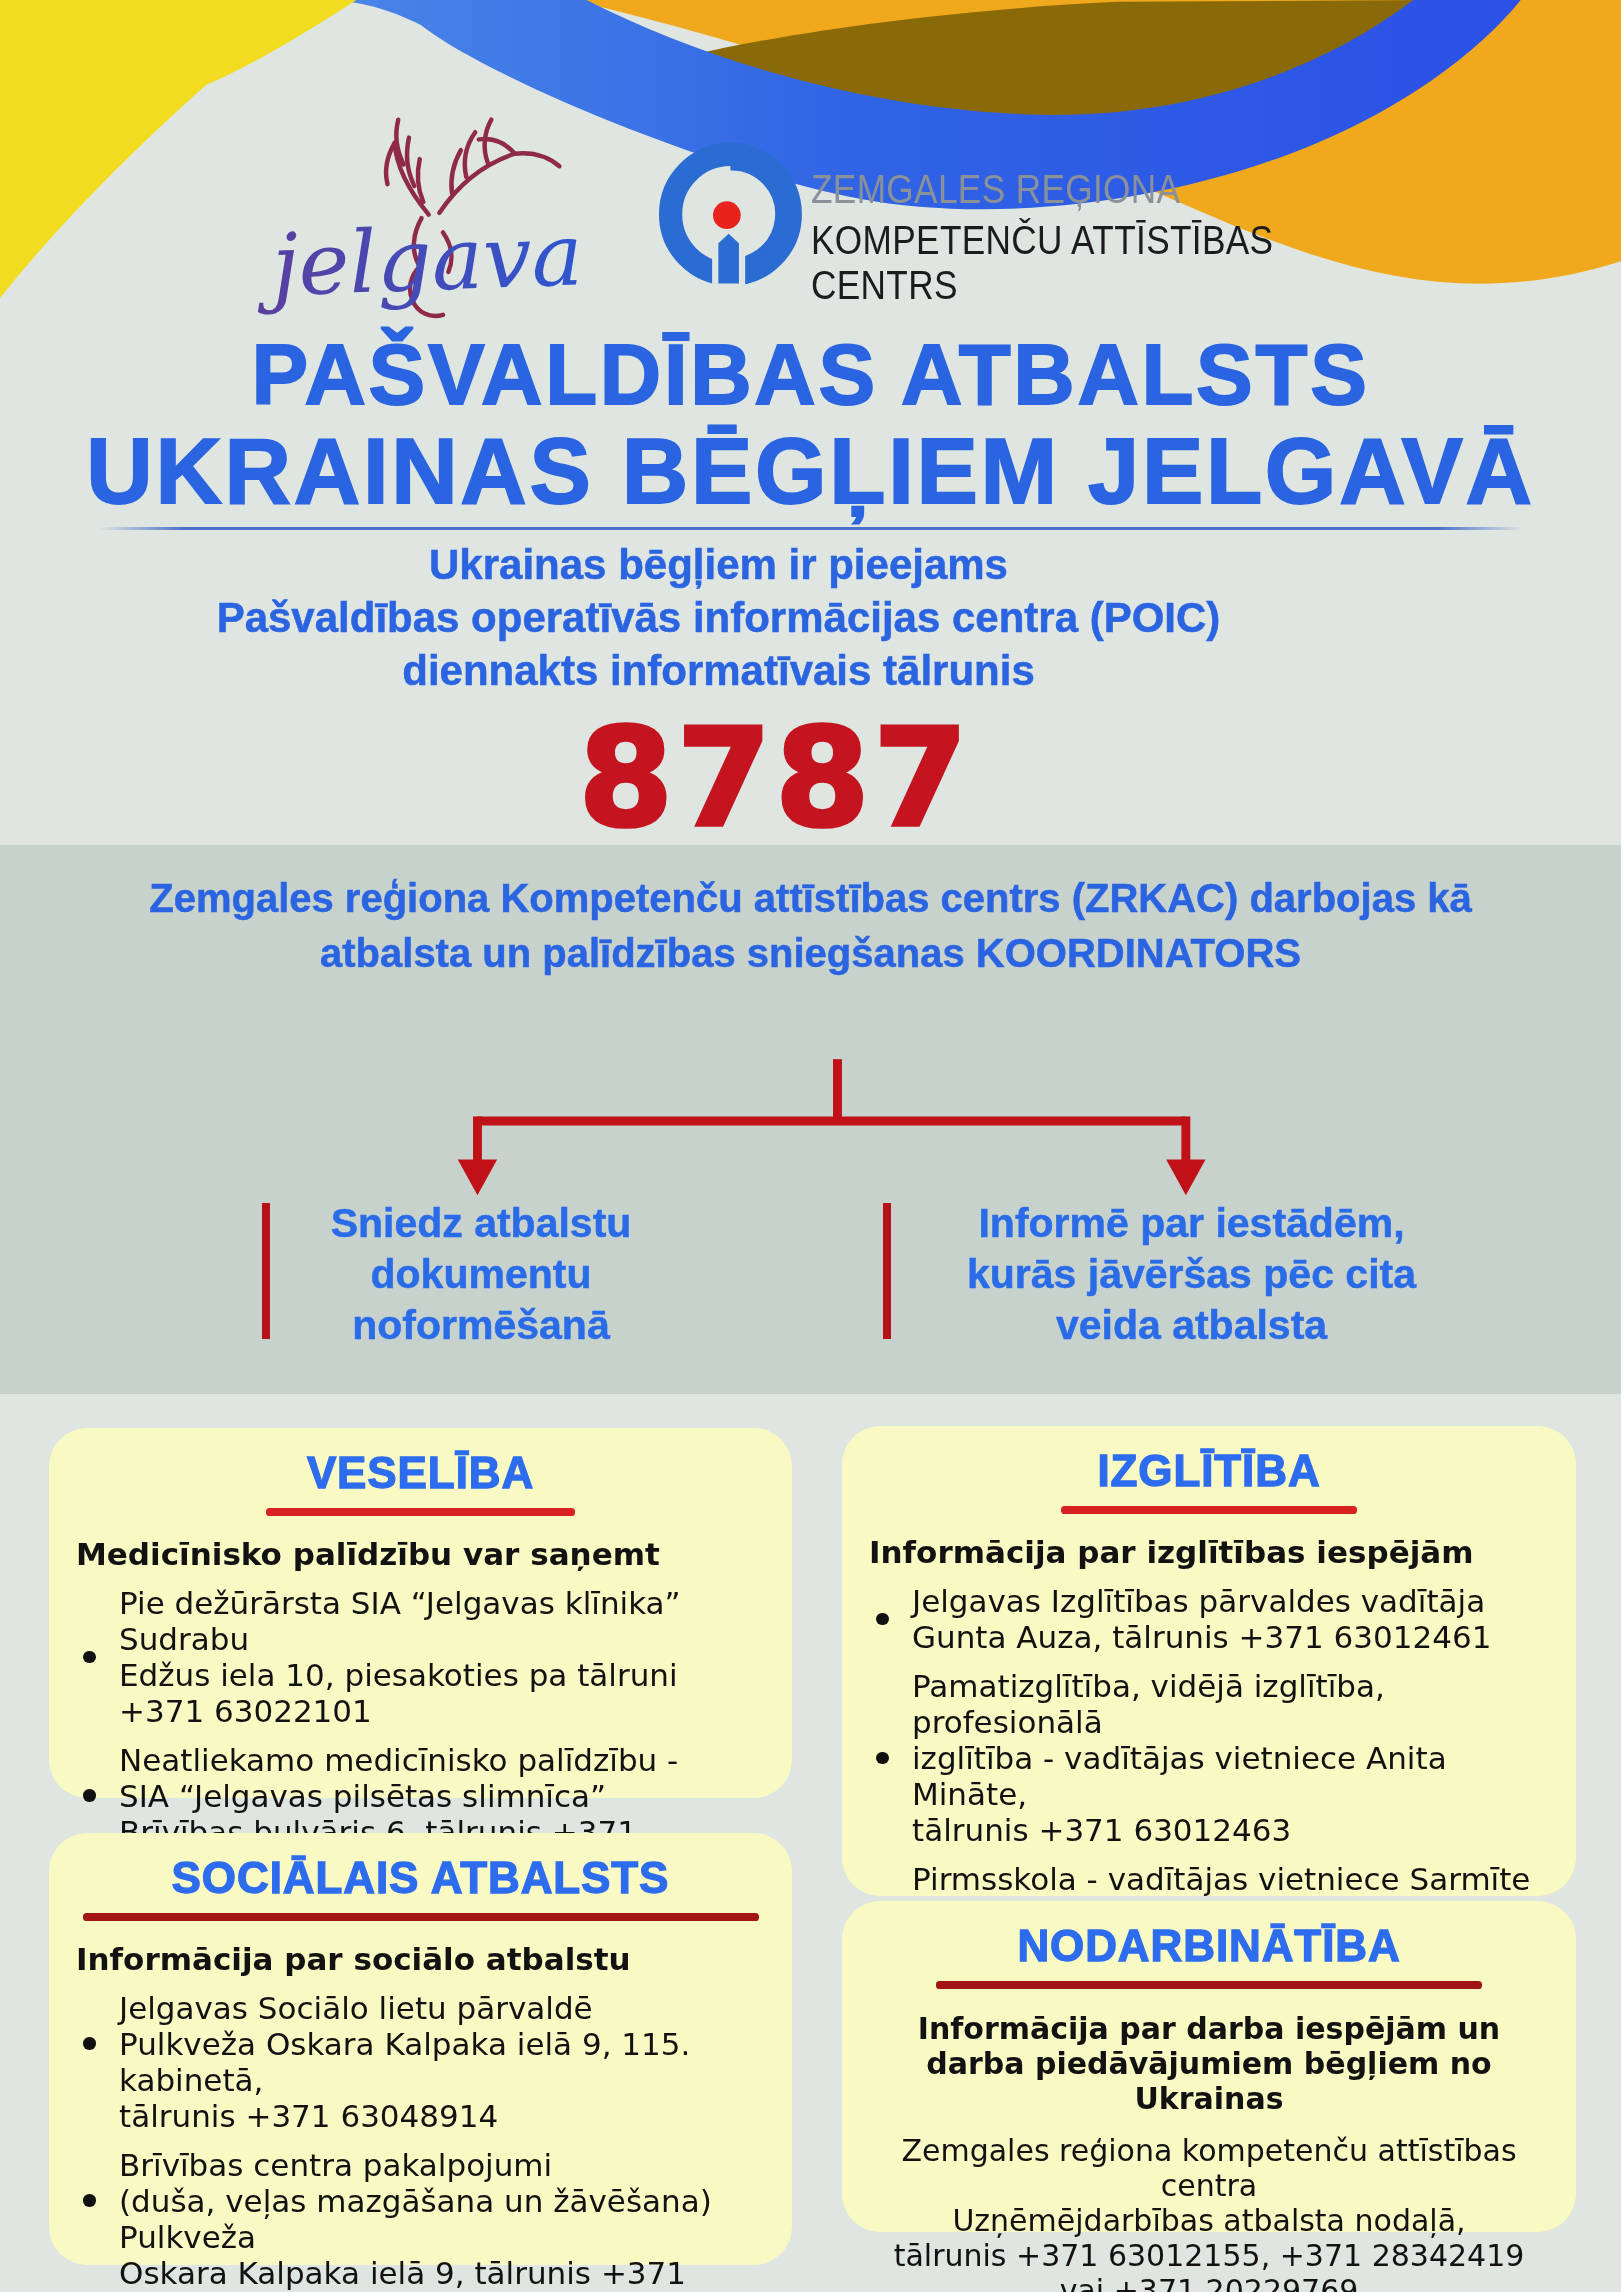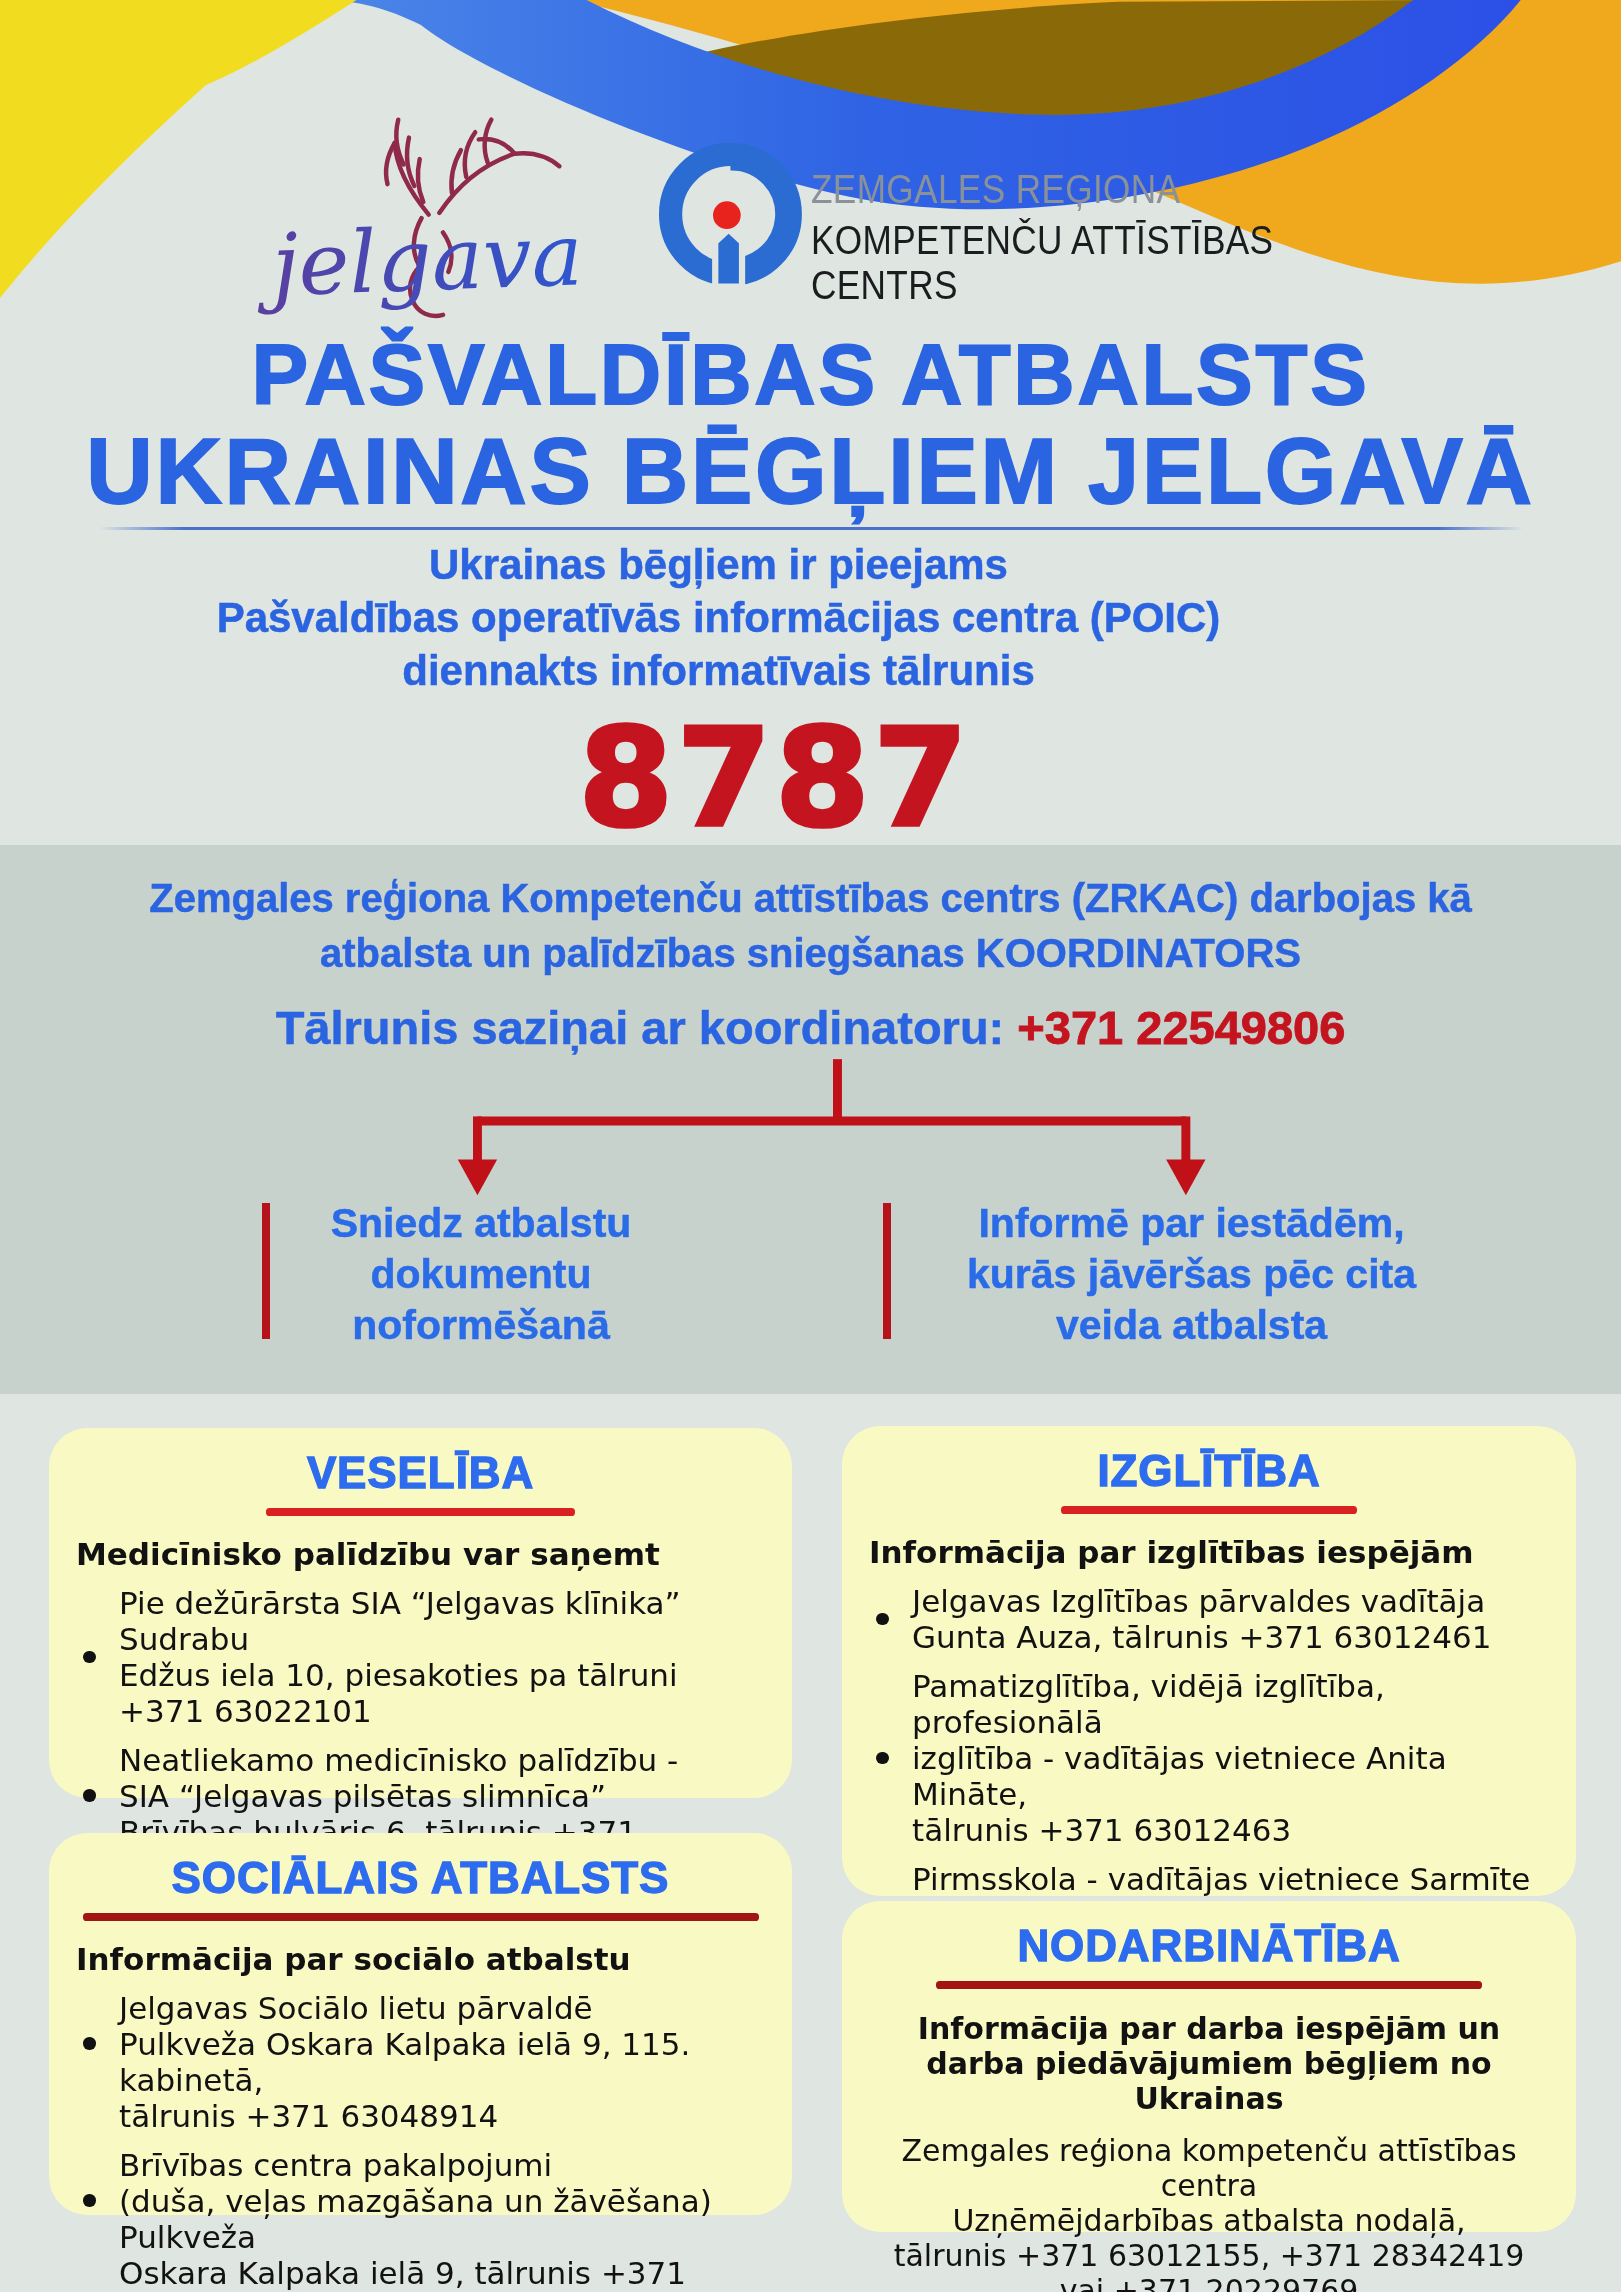--- a/index.html
+++ b/index.html
@@ -38,21 +38,21 @@
   .branch-bar{width:8px;height:136px;background:#b5121c;flex:0 0 auto;margin-top:5.4px;}
   .branch-text{text-align:center;color:#2a6be8;font-weight:700;font-size:41px;line-height:51px;
     -webkit-text-stroke:0.5px #2a6be8;}
   .branch-left{left:262px;top:1198px;}
   .branch-left .branch-text{width:376px;}
   .branch-right{left:883px;top:1198px;}
   .branch-right .branch-text{width:555px;}
   
   .card{position:absolute;background:#f9f9c3;border-radius:38px;}
   .card-veseliba{left:49px;top:1428px;width:743px;height:370px;}
-  .card-socialais{left:49px;top:1833px;width:743px;height:382px;}
+  .card-socialais{left:49px;top:1833px;width:743px;height:432px;}
   .card-izglitiba{left:842px;top:1426px;width:734px;height:470px;}
   .card-nodarbinatiba{left:842px;top:1901px;width:734px;height:331px;}
   .card-title{margin-top:19.7px;text-align:center;color:#2d6cee;font-weight:700;font-size:44px;
     letter-spacing:0.9px;-webkit-text-stroke:1.3px #2d6cee;}
   .card-rule{height:8px;border-radius:3.6px;margin:10.7px auto 0;}
   .rule-bright{background:#da2121;}
   .rule-dark{background:#a31414;}
   .card-body{margin:19.7px 27px 0;font-family:"DejaVu Sans",sans-serif;color:#121212;font-size:31px;line-height:36px;}
   .card-intro{font-weight:700;}
   .item{position:relative;padding-left:43px;margin-top:13px;}
@@ -130,24 +130,20 @@
     <div>diennakts informatīvais tālrunis</div>
   </div>
 
   <div class="abs hotline">8787</div>
 
   <div class="abs band"></div>
   <div class="abs coord">
     <div>Zemgales reģiona Kompetenču attīstības centrs (ZRKAC) darbojas kā</div>
     <div>atbalsta un palīdzības sniegšanas KOORDINATORS</div>
   </div>
-  <div class="abs phone-line">
-    <span class="phone-label">Tālrunis saziņai ar koordinatoru: </span>
-    <span class="phone-number">+371 22549806</span>
-  </div>
 
   <svg class="abs connector" viewBox="0 0 900 175">
     <g stroke="#bf1117" stroke-width="10" fill="none">
       <line x1="455" y1="0" x2="455" y2="69"></line>
       <line x1="53" y1="69" x2="844" y2="69"></line>
       <line x1="53" y1="64" x2="53" y2="118"></line>
       <line x1="844" y1="64" x2="844" y2="118"></line>
     </g>
     <polygon points="31,112 75,112 53,152" fill="#bf1117"></polygon>
     <polygon points="822,112 866,112 844,152" fill="#bf1117"></polygon>

